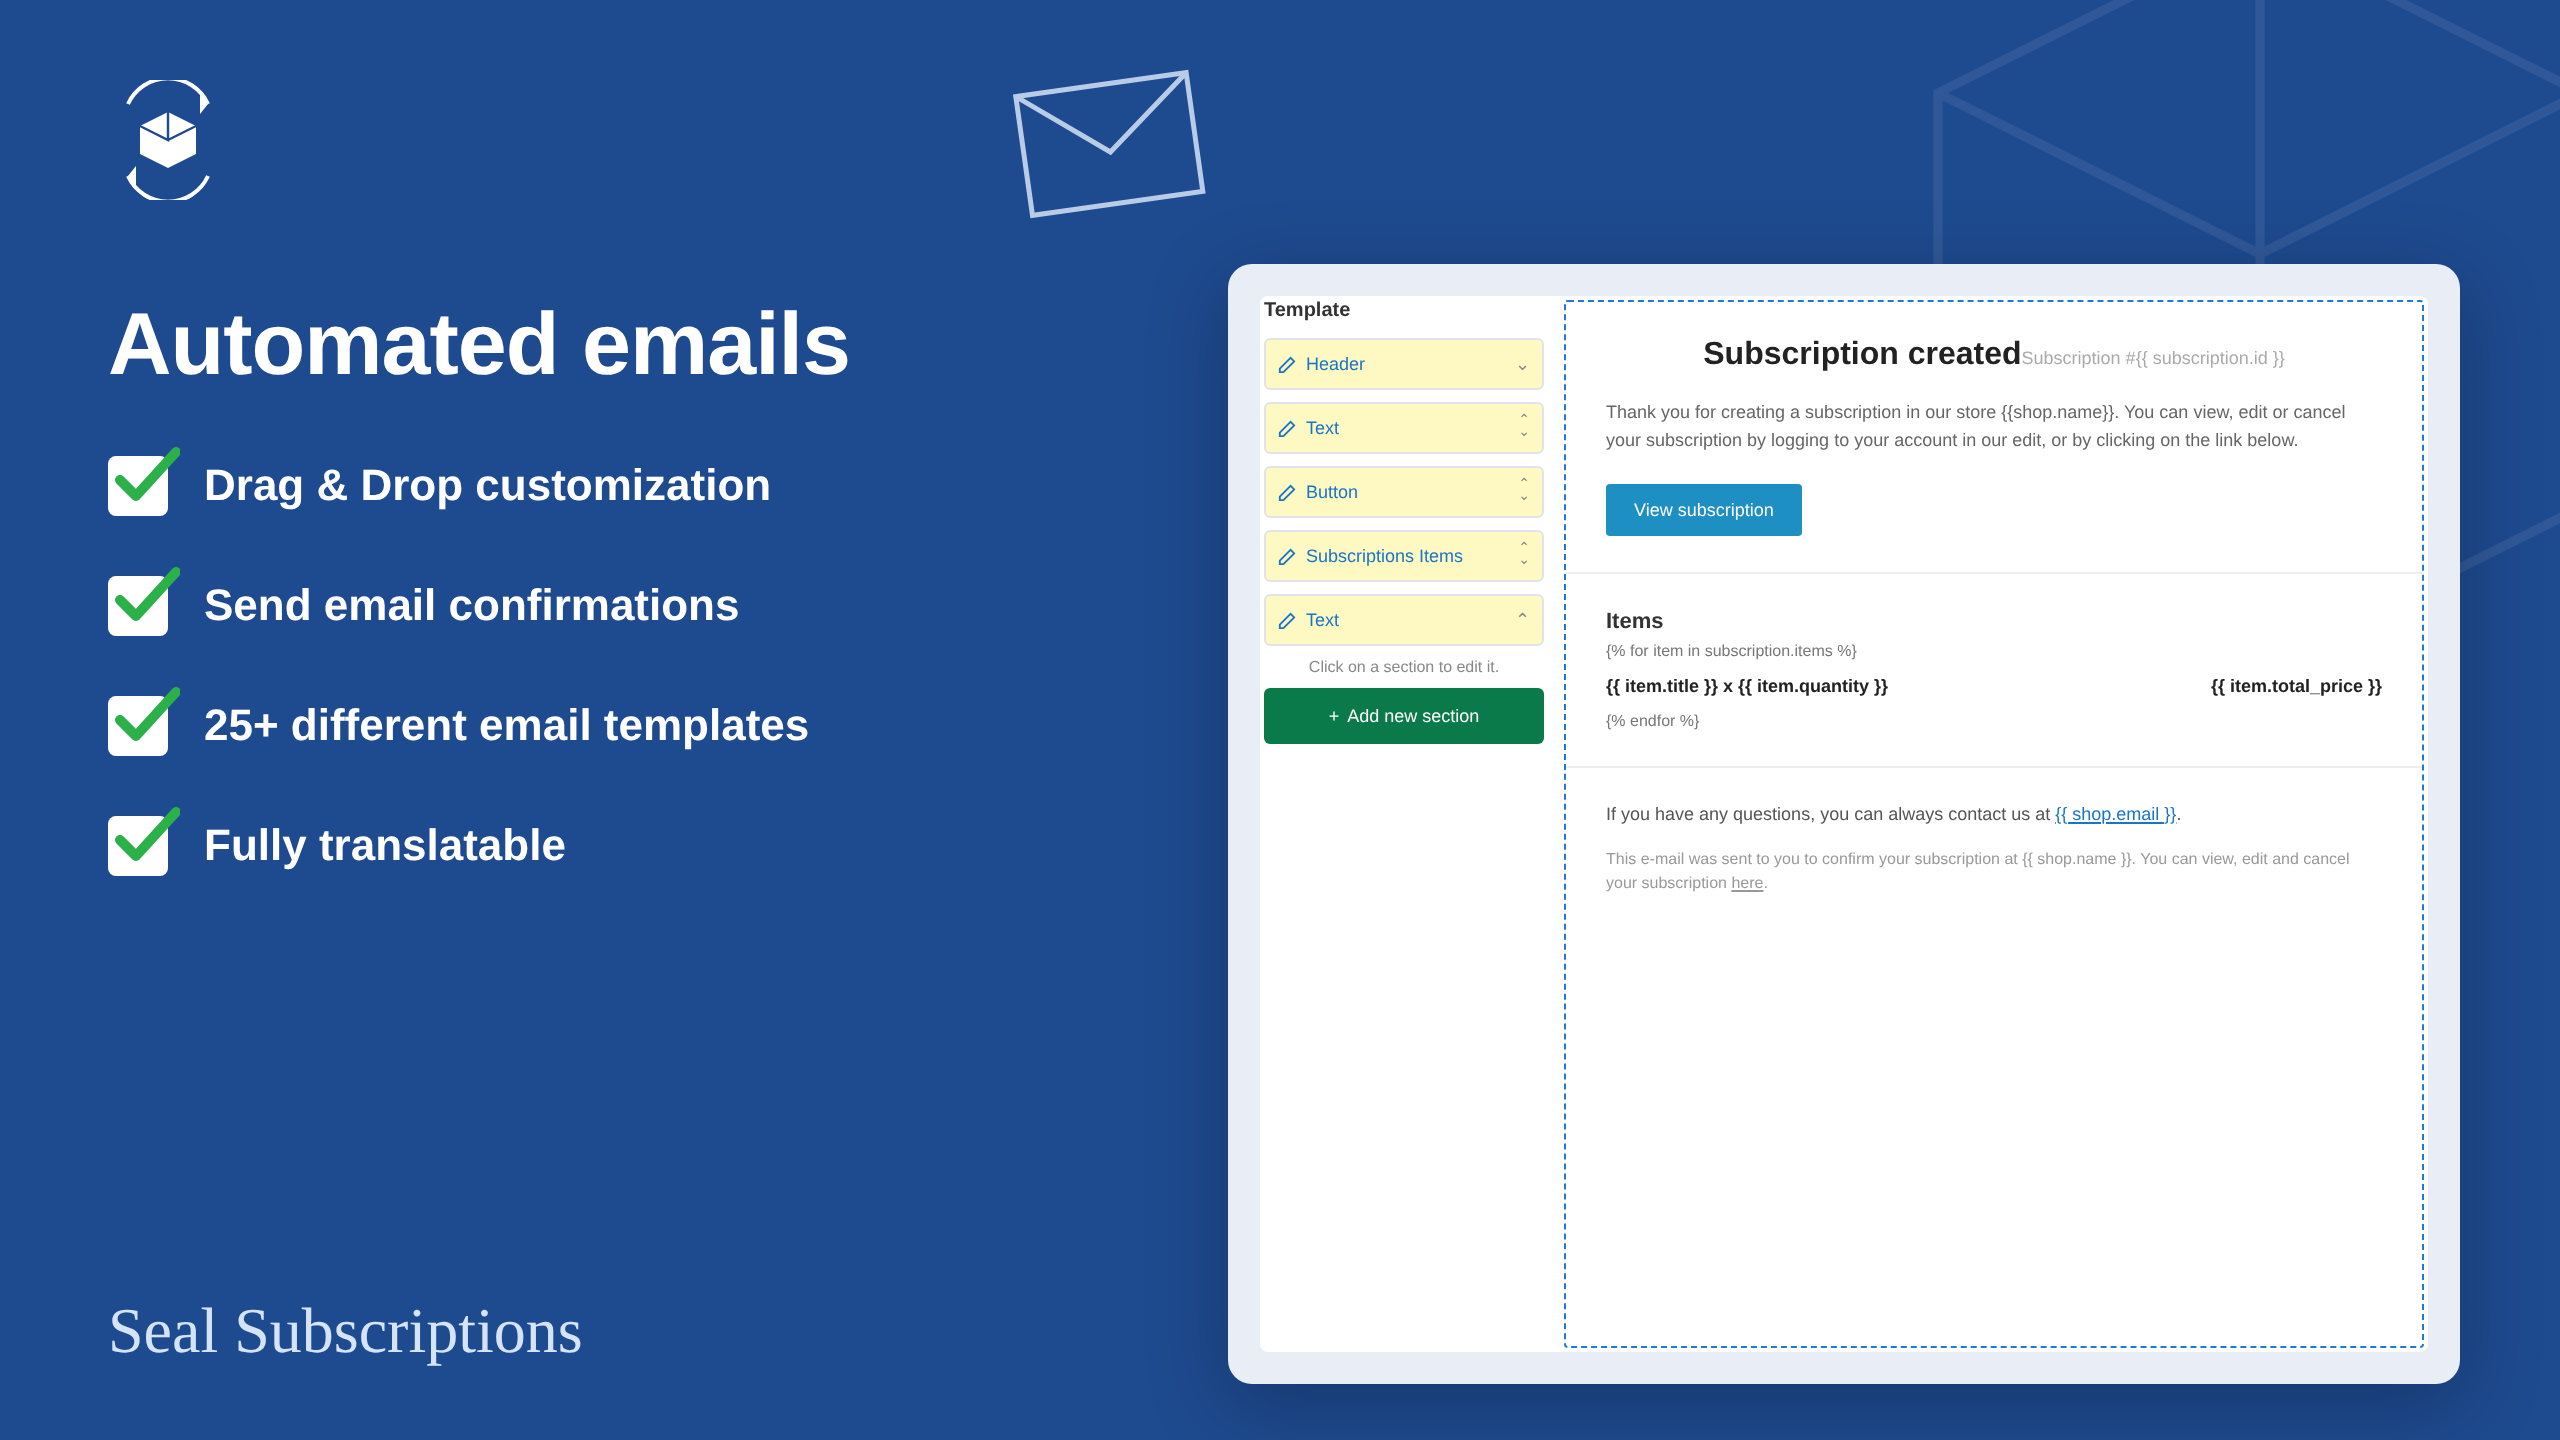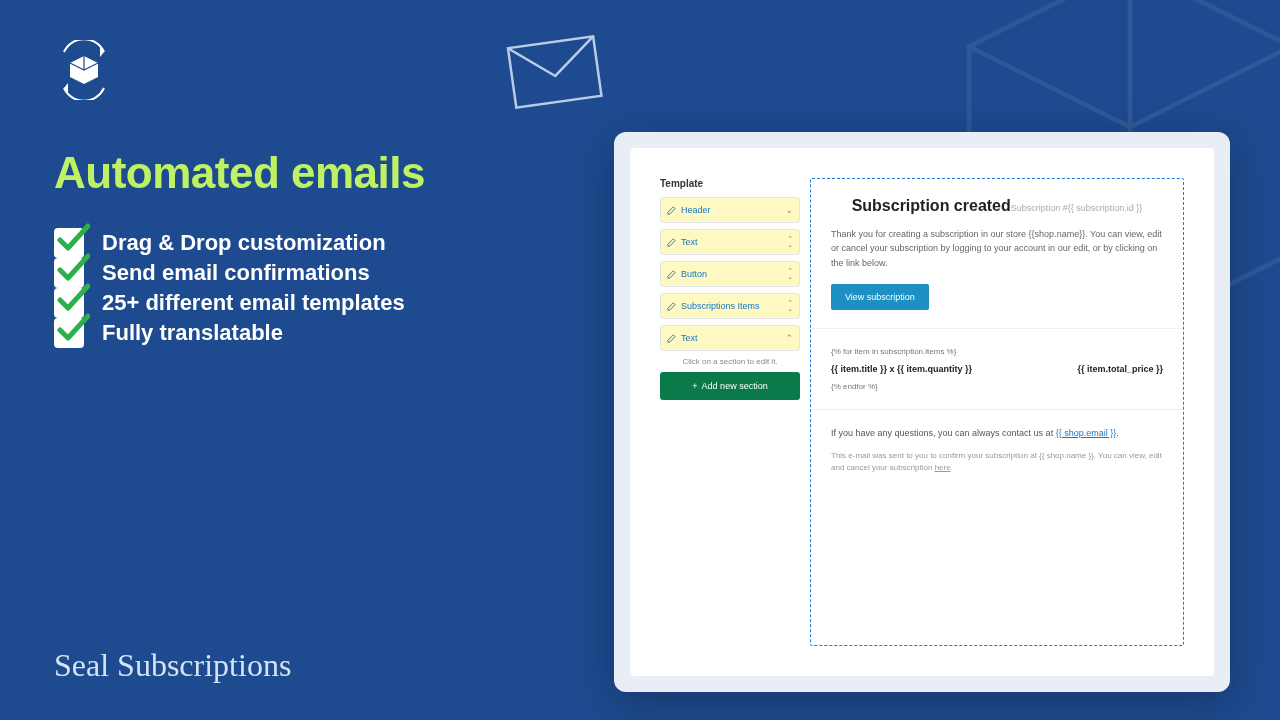--- a/index.html
+++ b/index.html
@@ -22,30 +22,31 @@
   left: 510px; top: 40px;
   transform: rotate(-8deg);
 }
 .logo-icon {
   position: absolute;
   left: 54px; top: 40px;
 }
 .hero-title {
   position: absolute;
   left: 54px; top: 148px;
-  color: #bef264;
+  color: #ffffff;
   font-size: 44px;
   font-weight: 700;
   letter-spacing: -0.5px;
 }
 .features {
   position: absolute;
   left: 54px; top: 228px;
   display: flex;
   flex-direction: column;
+  gap: 30px;
 }
 .feature {
   display: flex;
   align-items: center;
   gap: 18px;
 }
 .check-box {
   width: 30px; height: 30px;
   background: #fff;
   border-radius: 4px;
@@ -75,21 +76,21 @@
   background: #e9eef6;
   border-radius: 12px;
   padding: 16px;
   box-shadow: 0 10px 40px rgba(0,0,0,0.25);
 }
 .panel-inner {
   width: 100%; height: 100%;
   background: #fff;
   border-radius: 4px;
   display: flex;
-  padding: 30px;
+  padding: 2px;
 }
 .sidebar {
   width: 150px;
   flex-shrink: 0;
   padding-right: 10px;
 }
 .sidebar-title {
   font-size: 10px;
   font-weight: 700;
   color: #333;
@@ -351,20 +352,21 @@
     <div class="preview">
       <div class="preview-header">
         <div class="preview-title">Subscription created</div>
         <div class="preview-sub-id">Subscription #{{ subscription.id }}</div>
       </div>
       <div class="preview-body">Thank you for creating a subscription in our store {{shop.name}}. You can view, edit or cancel your subscription by logging to your account in our edit, or by clicking on the link below.</div>
       <button class="view-btn">View subscription</button>
 
       <div class="divider"></div>
 
+      <div class="items-heading">Items</div>
       <div class="template-code">{% for item in subscription.items %}</div>
       <div class="item-row">
         <span>{{ item.title }} x {{ item.quantity }}</span>
         <span>{{ item.total_price }}</span>
       </div>
       <div class="template-code">{% endfor %}</div>
 
       <div class="divider"></div>
 
       <div class="questions">

